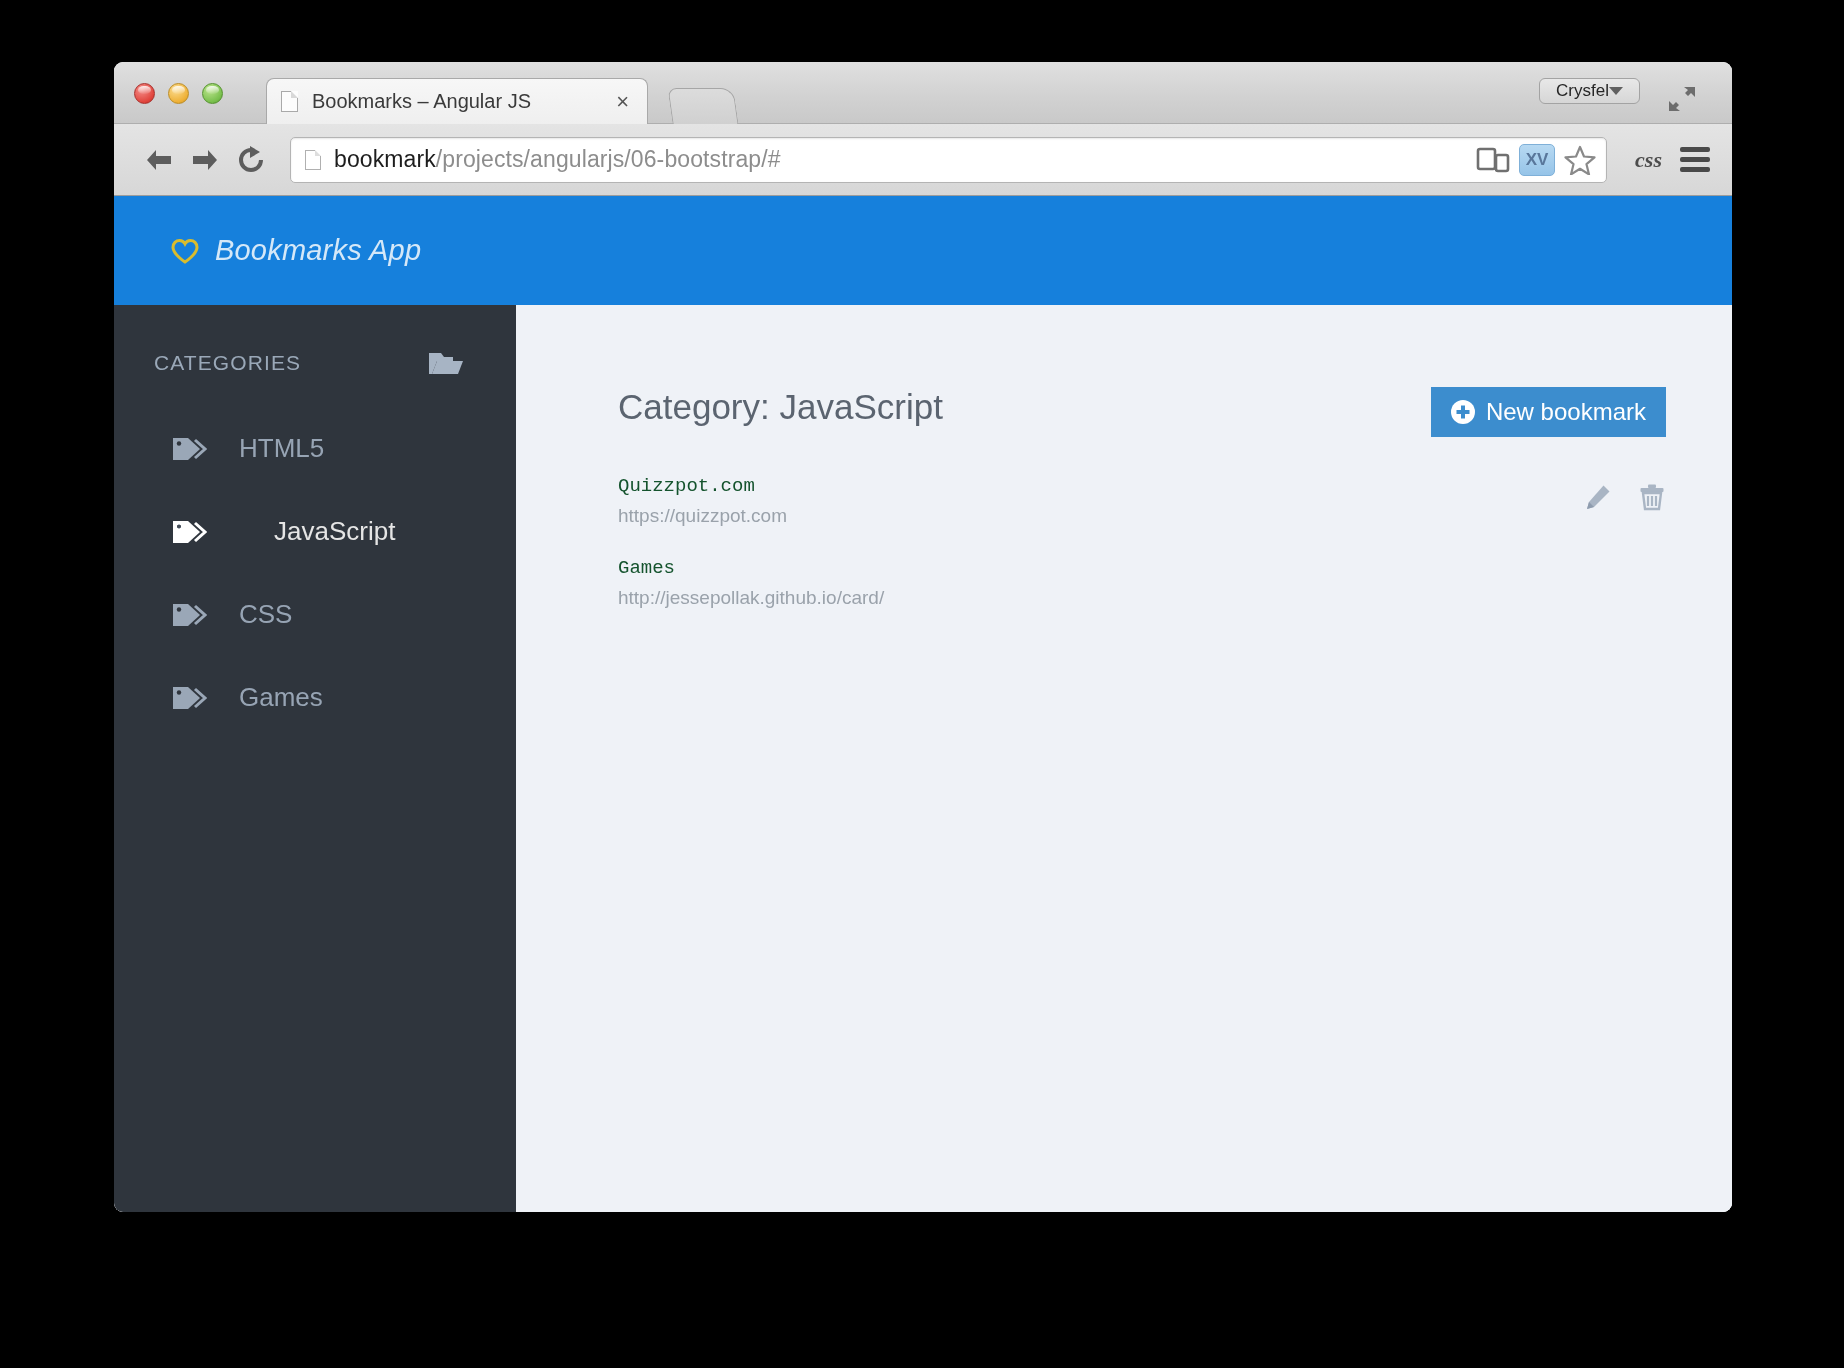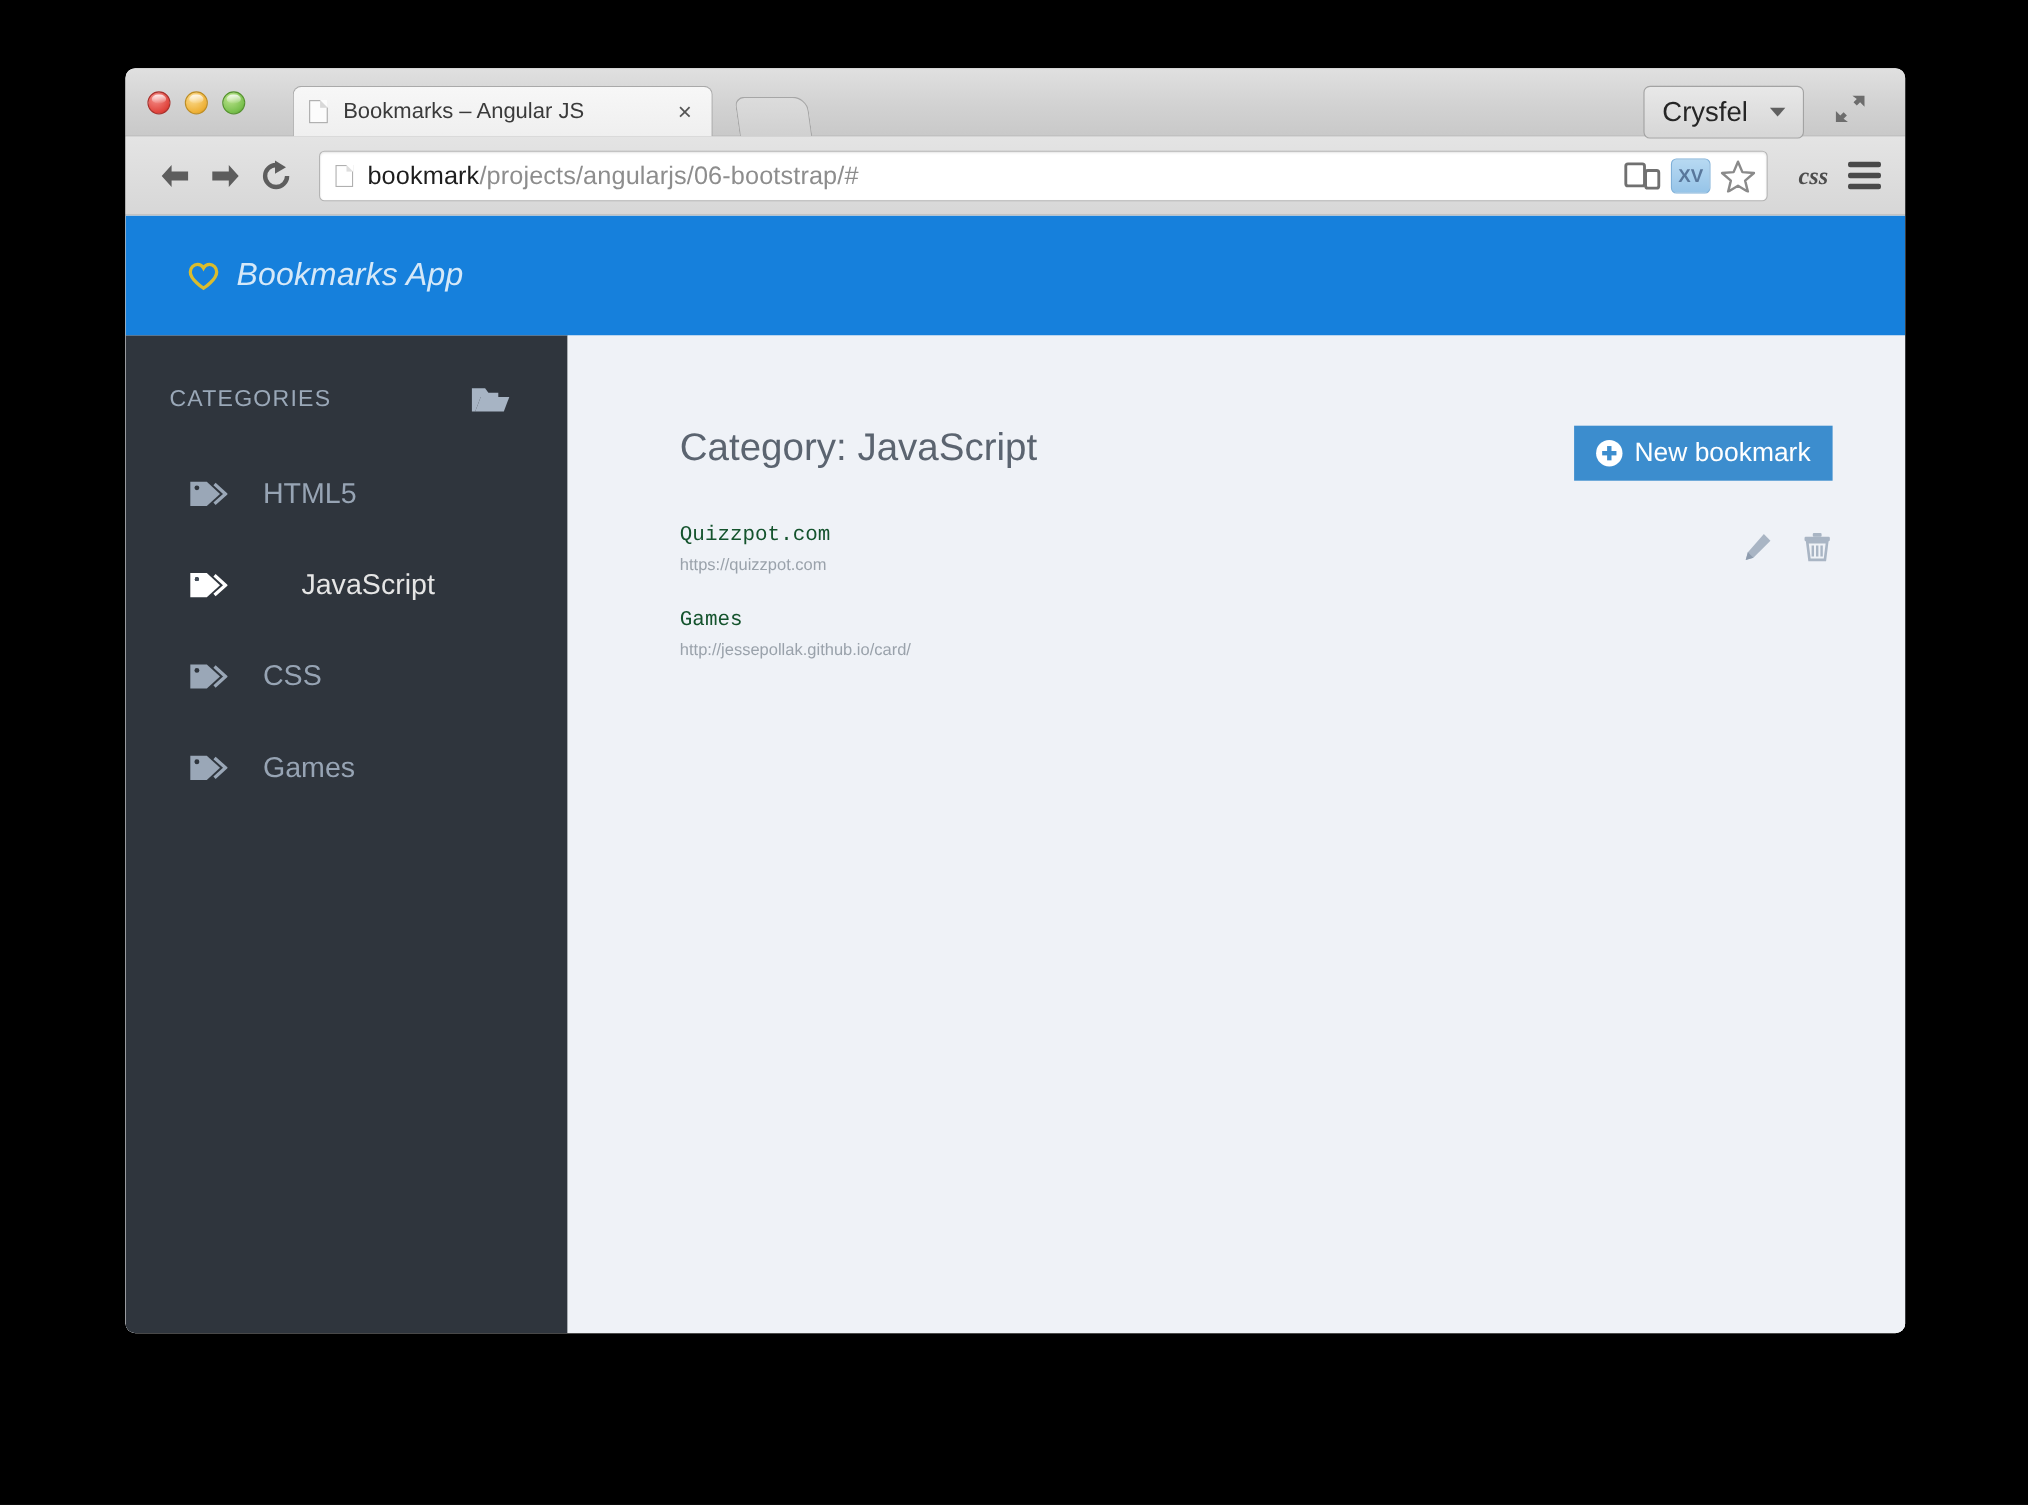--- a/index.html
+++ b/index.html
@@ -86,27 +86,27 @@
     border: 1px solid #a6a6a6;
     border-bottom: none;
     border-radius: 9px 13px 0 0;
     background: linear-gradient(to bottom, #dcdcdc, #d0d0d0);
     transform: skewX(8deg);
     cursor: pointer;
   }
   .user-button {
     position: absolute;
     right: 92px; top: 16px;
-    height: 48px;
+    height: 26px;
     padding: 0 16px;
-    display: flex; align-items: center; gap: 20px;
+    display: flex; align-items: center; gap: 0;
     border: 1px solid #a3a3a3;
     border-radius: 6px;
     background: linear-gradient(to bottom, #e8e8e8, #d6d6d6);
-    font-size: 25px; color: #262626;
+    font-size: 17px; color: #262626;
     cursor: pointer;
   }
   .caret-down {
     width: 0; height: 0;
     border-left: 7px solid transparent;
     border-right: 7px solid transparent;
     border-top: 8px solid #606060;
   }
   .expand-icon {
     position: absolute;
@@ -271,21 +271,21 @@
 
   .bookmark {
     display: flex; align-items: flex-start; justify-content: space-between;
     margin-bottom: 30px;
   }
   .bookmark-main { min-width: 0; }
   .bookmark-title {
     font-size: 19px; color: #14532d; text-decoration: none;
     display: block; margin-bottom: 8px; cursor: pointer; font-family: Liberation Mono, monospace;
   }
-  .bookmark-url { font-size: 15px; color: #9aa2ab; }
+  .bookmark-url { font-size: 19px; color: #9aa2ab; }
   .bookmark-actions { display: flex; align-items: center; gap: 26px; padding-top: 8px; }
   .act-icon { width: 28px; height: 28px; cursor: pointer; }
 </style>
 </head>
 <body>
 
 <div class="browser-window">
 
   <div class="titlebar">
     <div class="traffic-lights">

